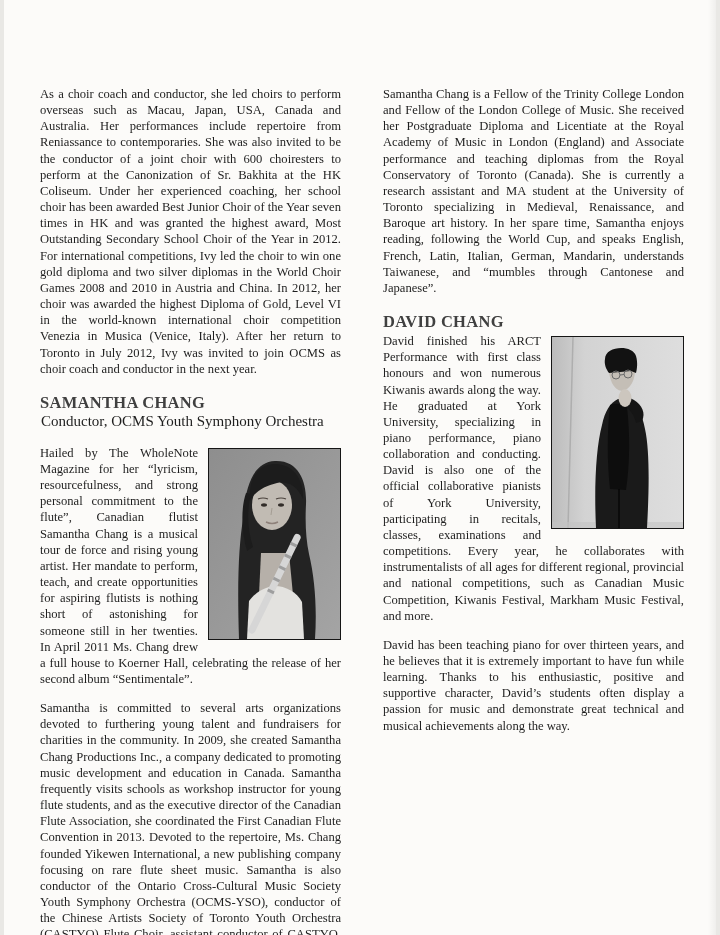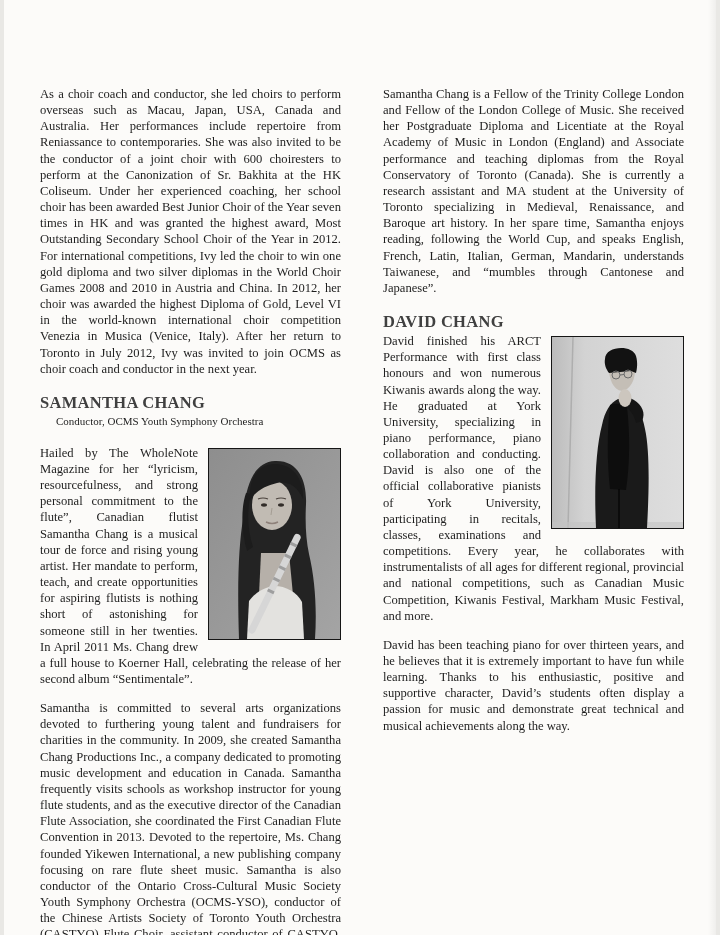--- a/index.html
+++ b/index.html
@@ -30,23 +30,23 @@
     text-align:justify;
   }
   h2.heading {
     font-size:16.5px;
     font-weight:700;
     letter-spacing:0.3px;
     color:#404040;
     margin:16px 0 1px 0;
   }
   .subtitle {
-    font-size:11px;
+    font-size:15px;
     line-height:15px;
-    margin:0 0 16px 16px;
+    margin:0 0 16px 1px;
   }
   .photo-para::after { content:""; display:block; clear:both; }
   .photo-frame {
     float:right;
     margin:3px 0 8px 10px;
     border:1.5px solid #161616;
     line-height:0;
     background:#9a9a9a;
   }
   .photo-frame svg { display:block; }

